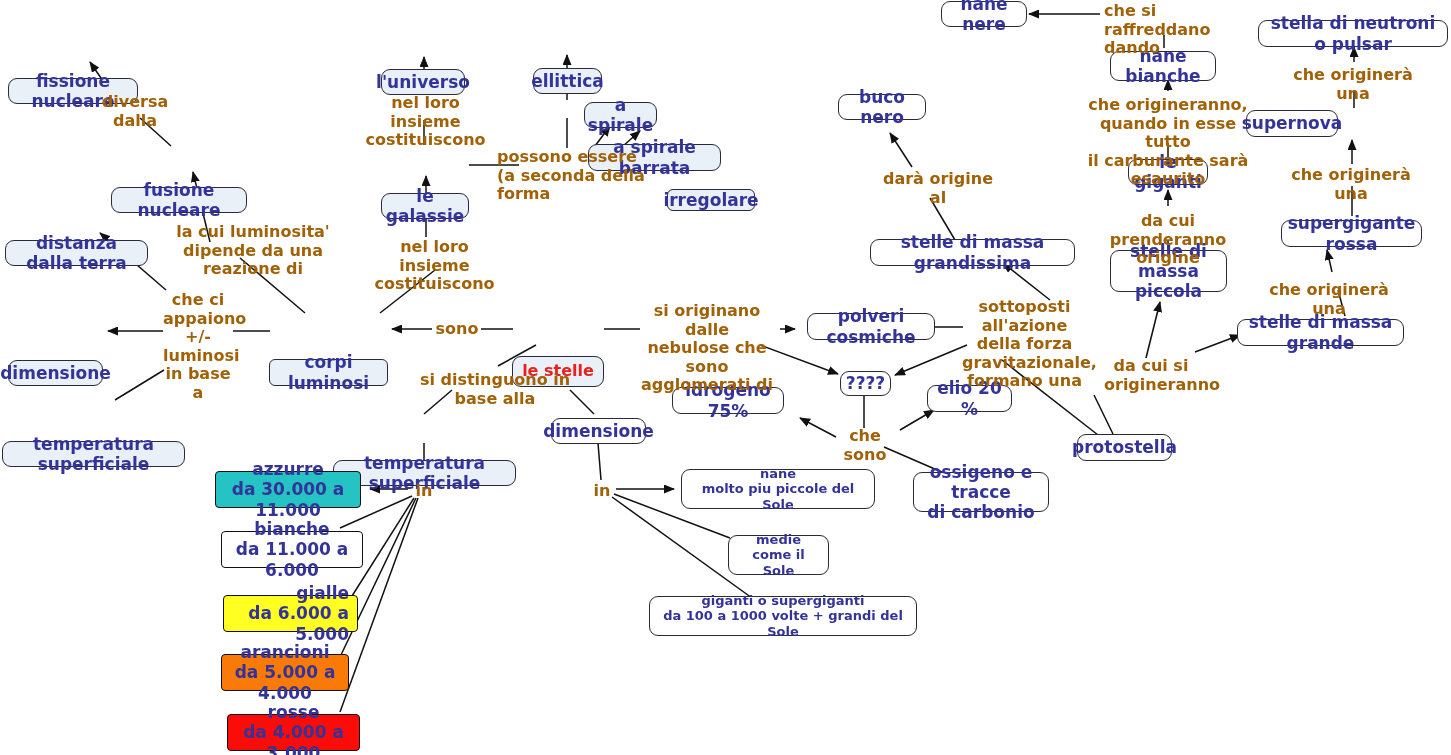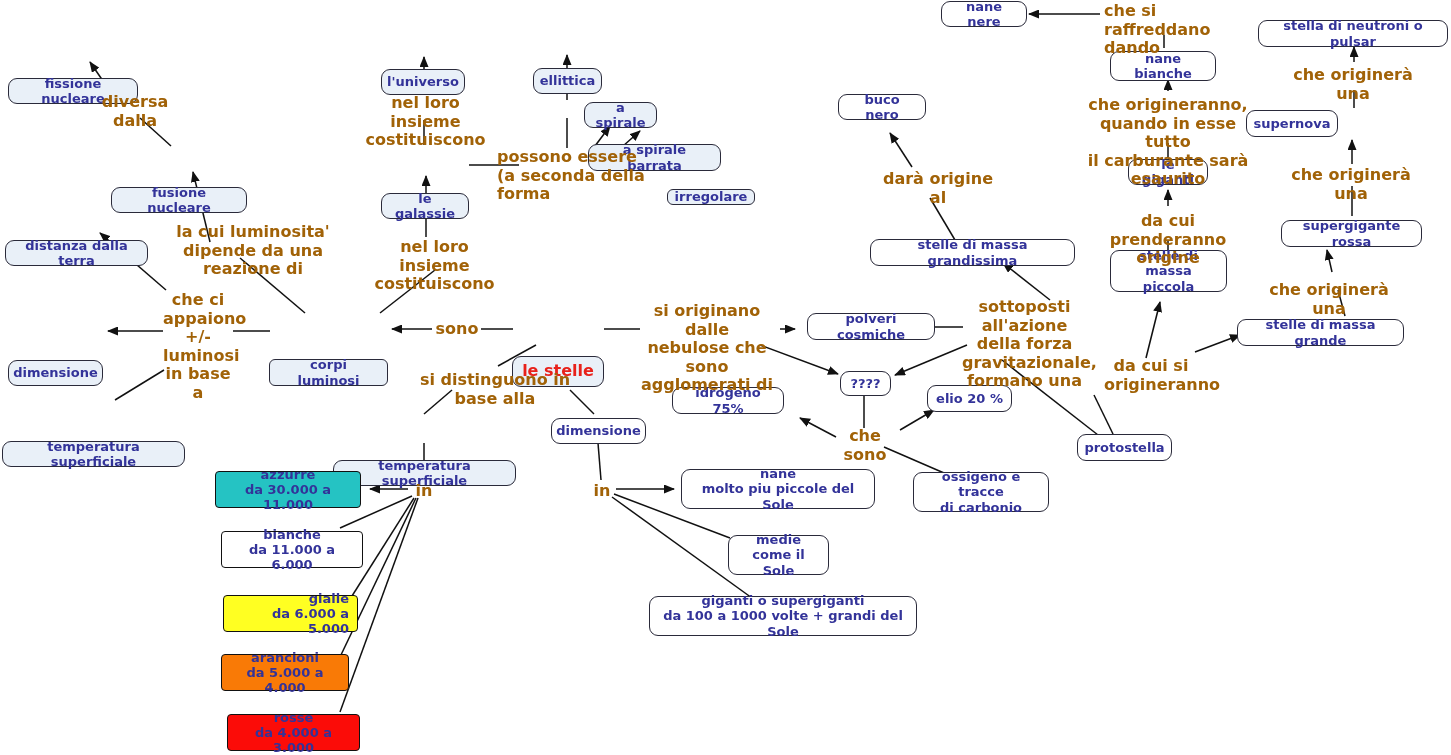--- a/index.html
+++ b/index.html
@@ -29,21 +29,21 @@
   .node {
     position: absolute;
     display: flex;
     align-items: center;
     justify-content: center;
     text-align: center;
     border: 1.6px solid #2a2a3a;
     border-radius: 9px;
     font-family: "DejaVu Sans", sans-serif;
     font-weight: bold;
-    font-size: 13px;
+    font-size: 17px;
     line-height: 1.18;
     color: #333399;
     background: #ffffff;
     padding: 2px 8px;
     white-space: pre-line;
     z-index: 5;
   }
   .node.blue   { background: #e9f0f8; margin-top: 42px; }
   .node.white  { background: #ffffff; }
   .node.azz    { background: #25c3c3; border-color: #111111; border-radius: 4px; }
@@ -241,21 +241,21 @@
   </div>
 
   <div class="node blue" style="left:584px; top:60px; width:73px; height:26px;">
     <span>a spirale</span>
   </div>
 
   <div class="node blue" style="left:588px; top:102px; width:133px; height:27px;">
     <span>a spirale barrata</span>
   </div>
 
-  <div class="node blue" style="left:667px; top:147px; width:88px; height:16px;border-radius:6px;">
+  <div class="node blue" style="left:667px; top:147px; width:88px; height:22px;border-radius:6px;">
     <span>irregolare</span>
   </div>
 
   <div class="linklabel" style="left:358px; top:94px; width:135px;">nel loro insieme
 costituiscono</div>
 
   <div class="linklabel" style="left:367px; top:238px; width:135px;">nel loro insieme
 costituiscono</div>
 
   <div class="linklabel lft" style="left:497px; top:148px; width:150px;">possono essere

